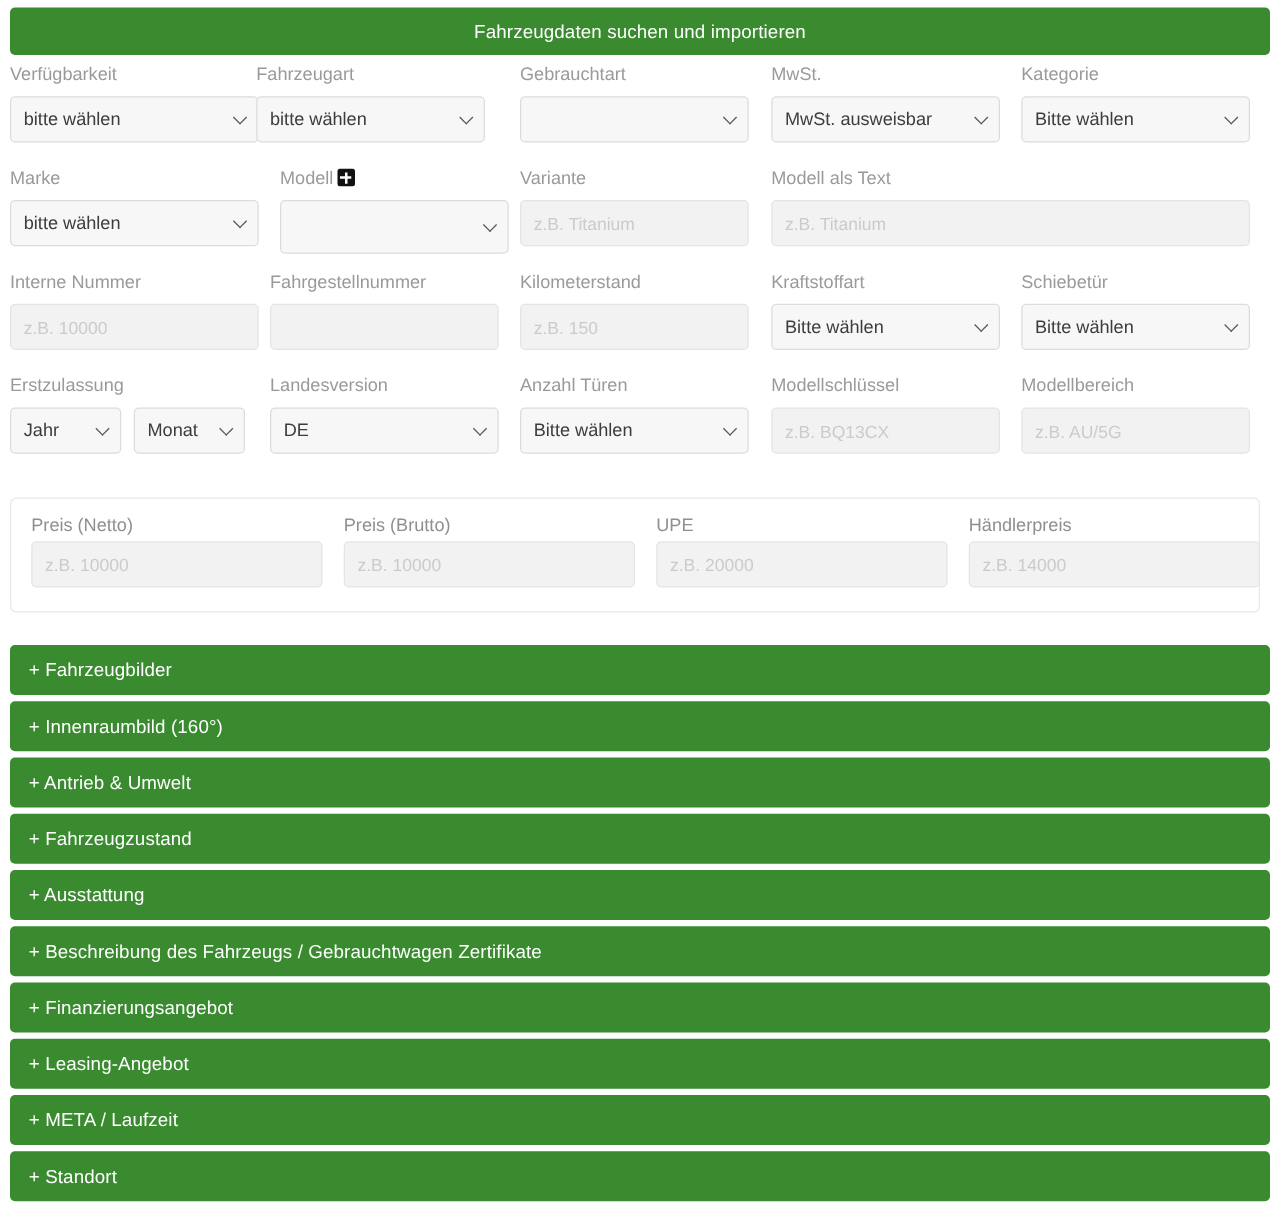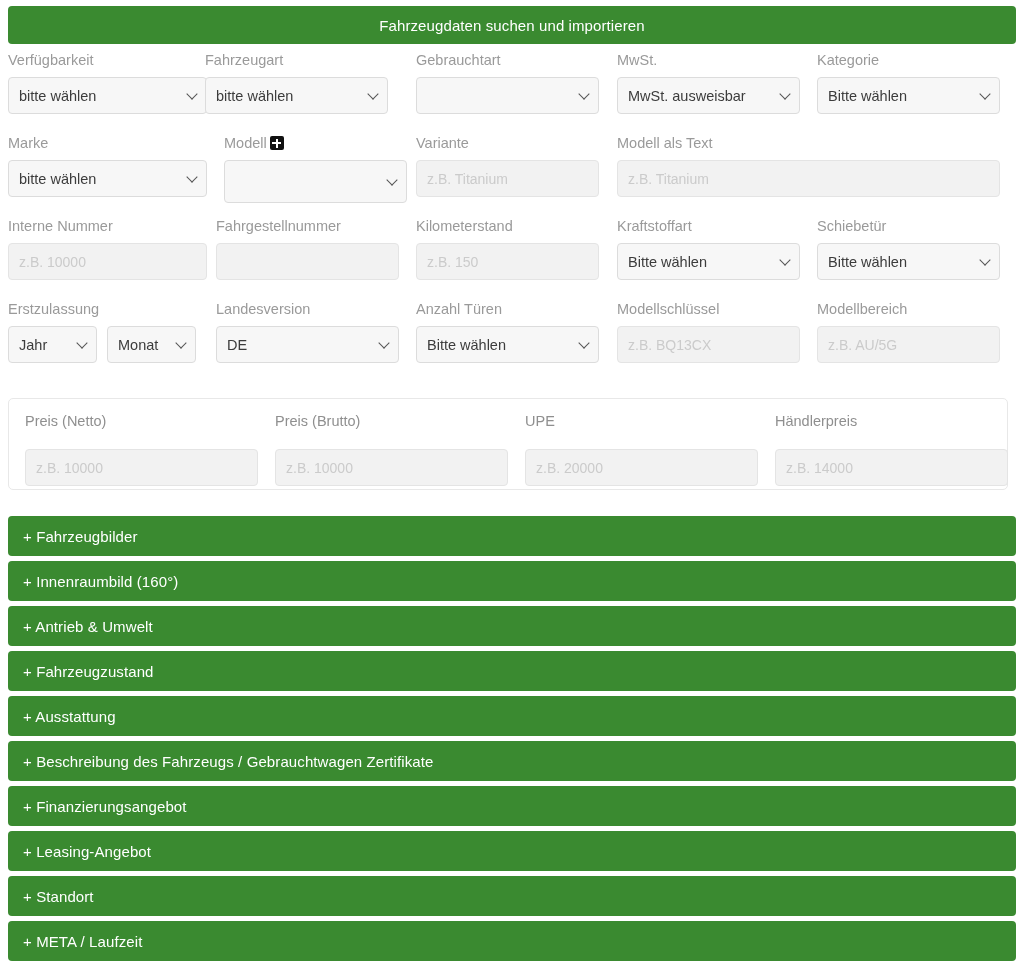--- a/index.html
+++ b/index.html
@@ -156,21 +156,21 @@
     border-radius: 5px;
     background: #ffffff;
   }
   .price-field {
     position: absolute;
     top: 14px;
   }
   .price-field .field-label {
     font-size: 14.5px;
     color: #8f8f8f;
-    margin-bottom: 18px;
+    margin-bottom: 2px;
   }
 
   
   .accordion {
     position: absolute;
     left: 8px;
     top: 516px;
     width: 1008px;
   }
   .acc-bar {
@@ -397,20 +397,20 @@
     <div class="acc-bar">
       <span>+ Beschreibung des Fahrzeugs / Gebrauchtwagen Zertifikate</span>
     </div>
     <div class="acc-bar">
       <span>+ Finanzierungsangebot</span>
     </div>
     <div class="acc-bar">
       <span>+ Leasing-Angebot</span>
     </div>
     <div class="acc-bar">
+      <span>+ META / Laufzeit</span>
+    </div>
+    <div class="acc-bar">
       <span>+ Standort</span>
     </div>
-    <div class="acc-bar">
-      <span>+ META / Laufzeit</span>
-    </div>
   </div>
 
 </div>
 
 </body></html>

